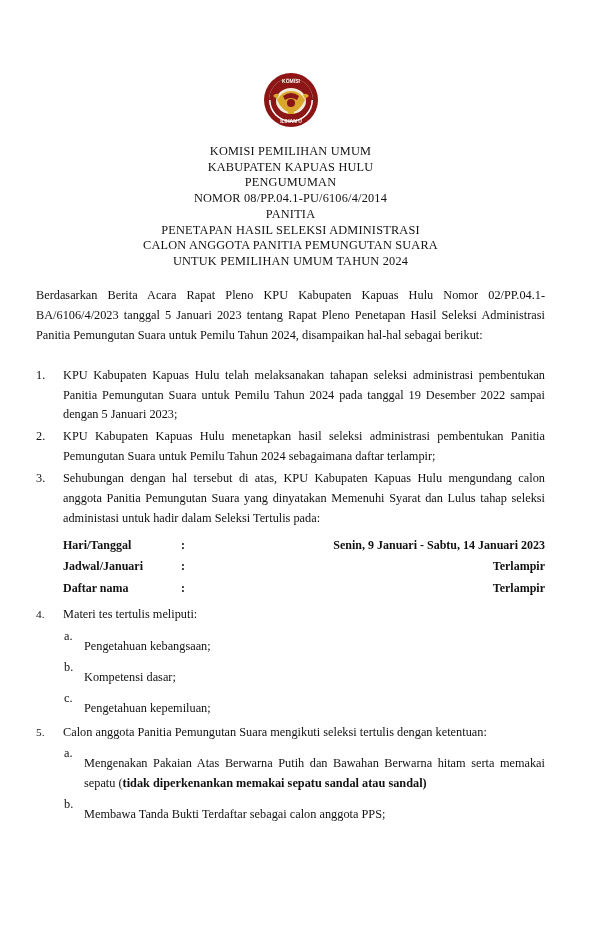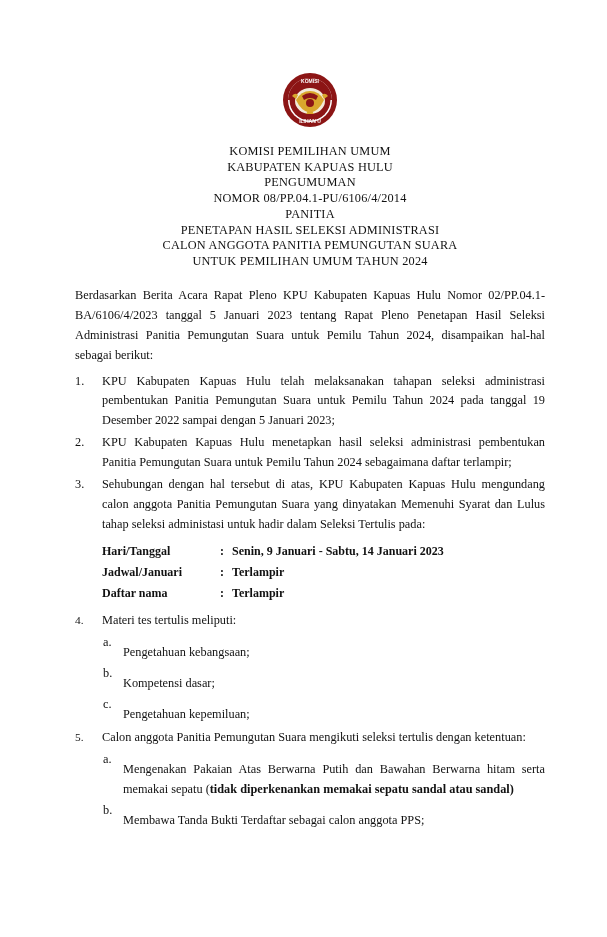--- a/index.html
+++ b/index.html
@@ -12,21 +12,21 @@
     height: 937px;
     font-family: "Liberation Serif", serif;
     color: #111111;
     position: relative;
     overflow: hidden;
   }
   .page {
     width: 607px;
     height: 731px;
     box-sizing: border-box;
-    padding: 62px 62px 20px 75px;
+    padding: 62px 62px 20px 36px;
     position: relative;
   }
 
   
   .logo-wrap {
     display: flex;
     justify-content: center;
     align-items: center;
     margin-top: 8px;
     margin-bottom: 14px;
@@ -49,21 +49,21 @@
 
   
   .body {
     margin-top: 16px;
     font-size: 12.3px;
     line-height: 1.62;
   }
   .para {
     text-align: justify;
     text-justify: inter-word;
-    margin-bottom: 6px;
+    margin-bottom: 20px;
   }
   .numlist {
     margin-top: 2px;
   }
   .numrow {
     display: flex;
     align-items: flex-start;
     margin-bottom: 2px;
   }
   .numrow .num {
@@ -84,21 +84,21 @@
     margin-bottom: 6px;
   }
   .kv-row {
     display: flex;
     font-weight: bold;
     font-size: 12px;
     line-height: 1.78;
   }
   .kv-key { width: 118px; flex: 0 0 118px; }
   .kv-sep { width: 12px; flex: 0 0 12px; }
-  .kv-val { flex: 1 1 auto; }
+  .kv-val { flex: 1 1 auto; text-align: right; }
 
   
   .subrow {
     display: flex;
     align-items: flex-start;
     margin-bottom: 1px;
     margin-left: 28px;
   }
   .subrow .letter {
     width: 20px;

